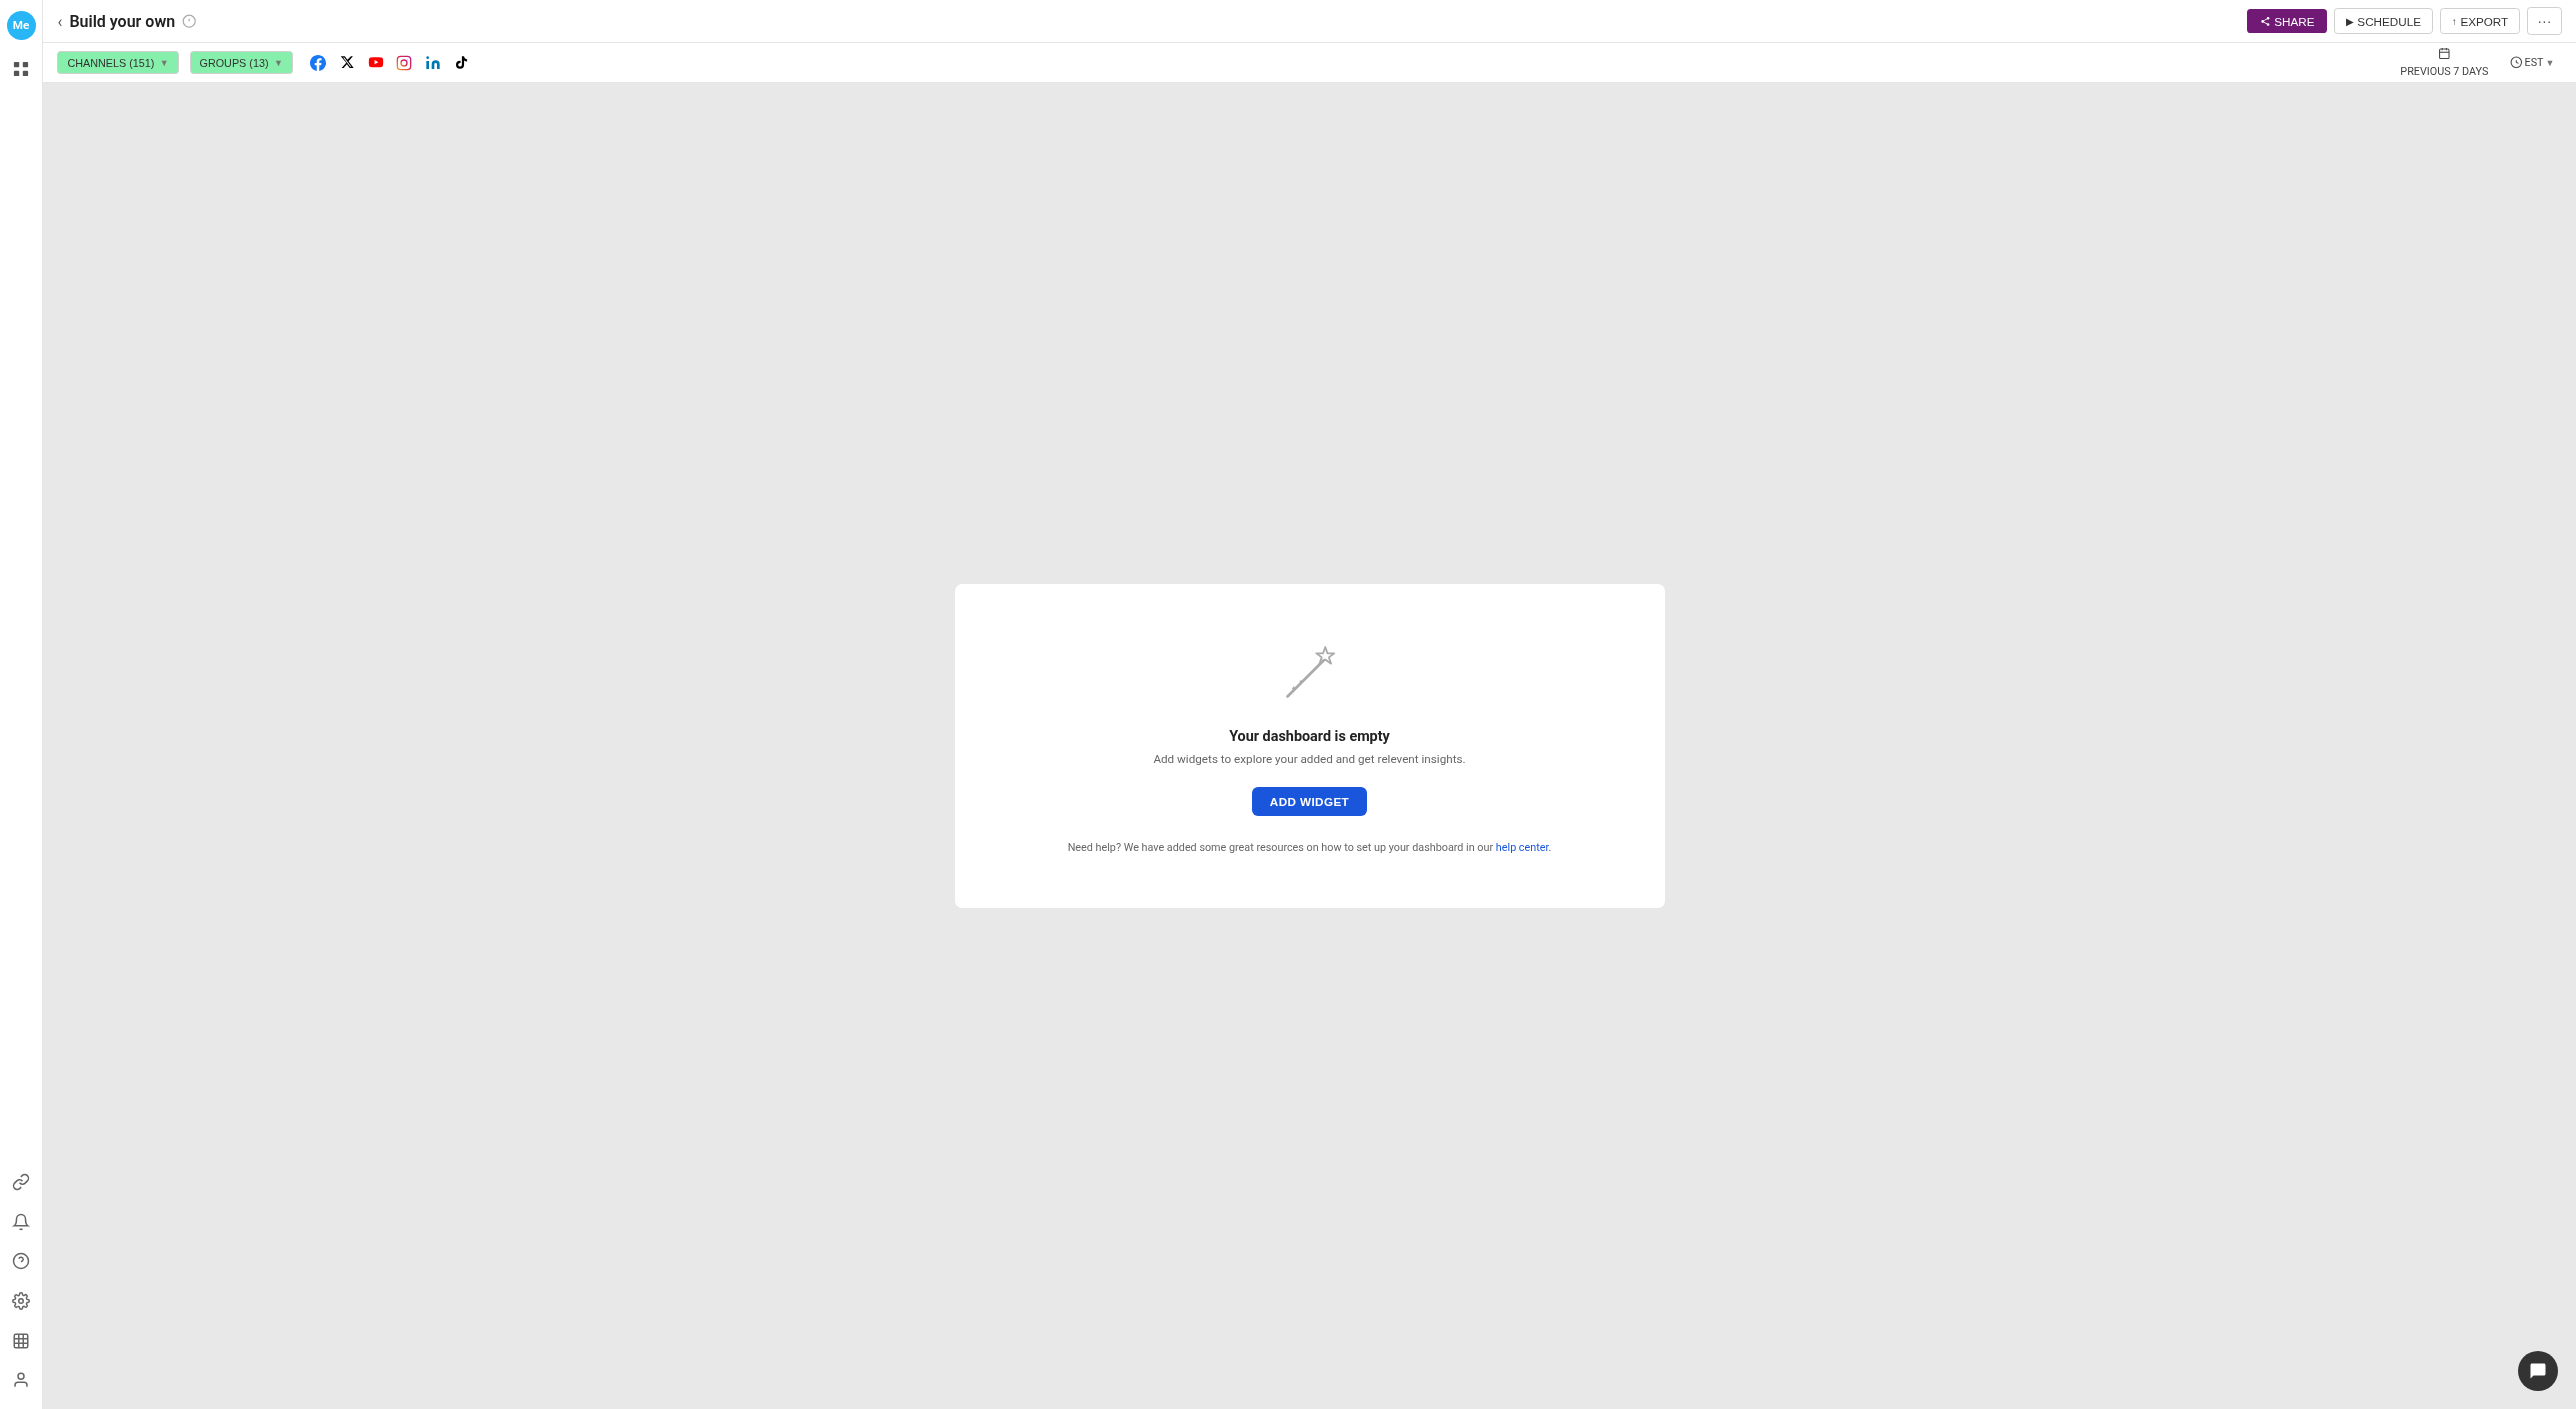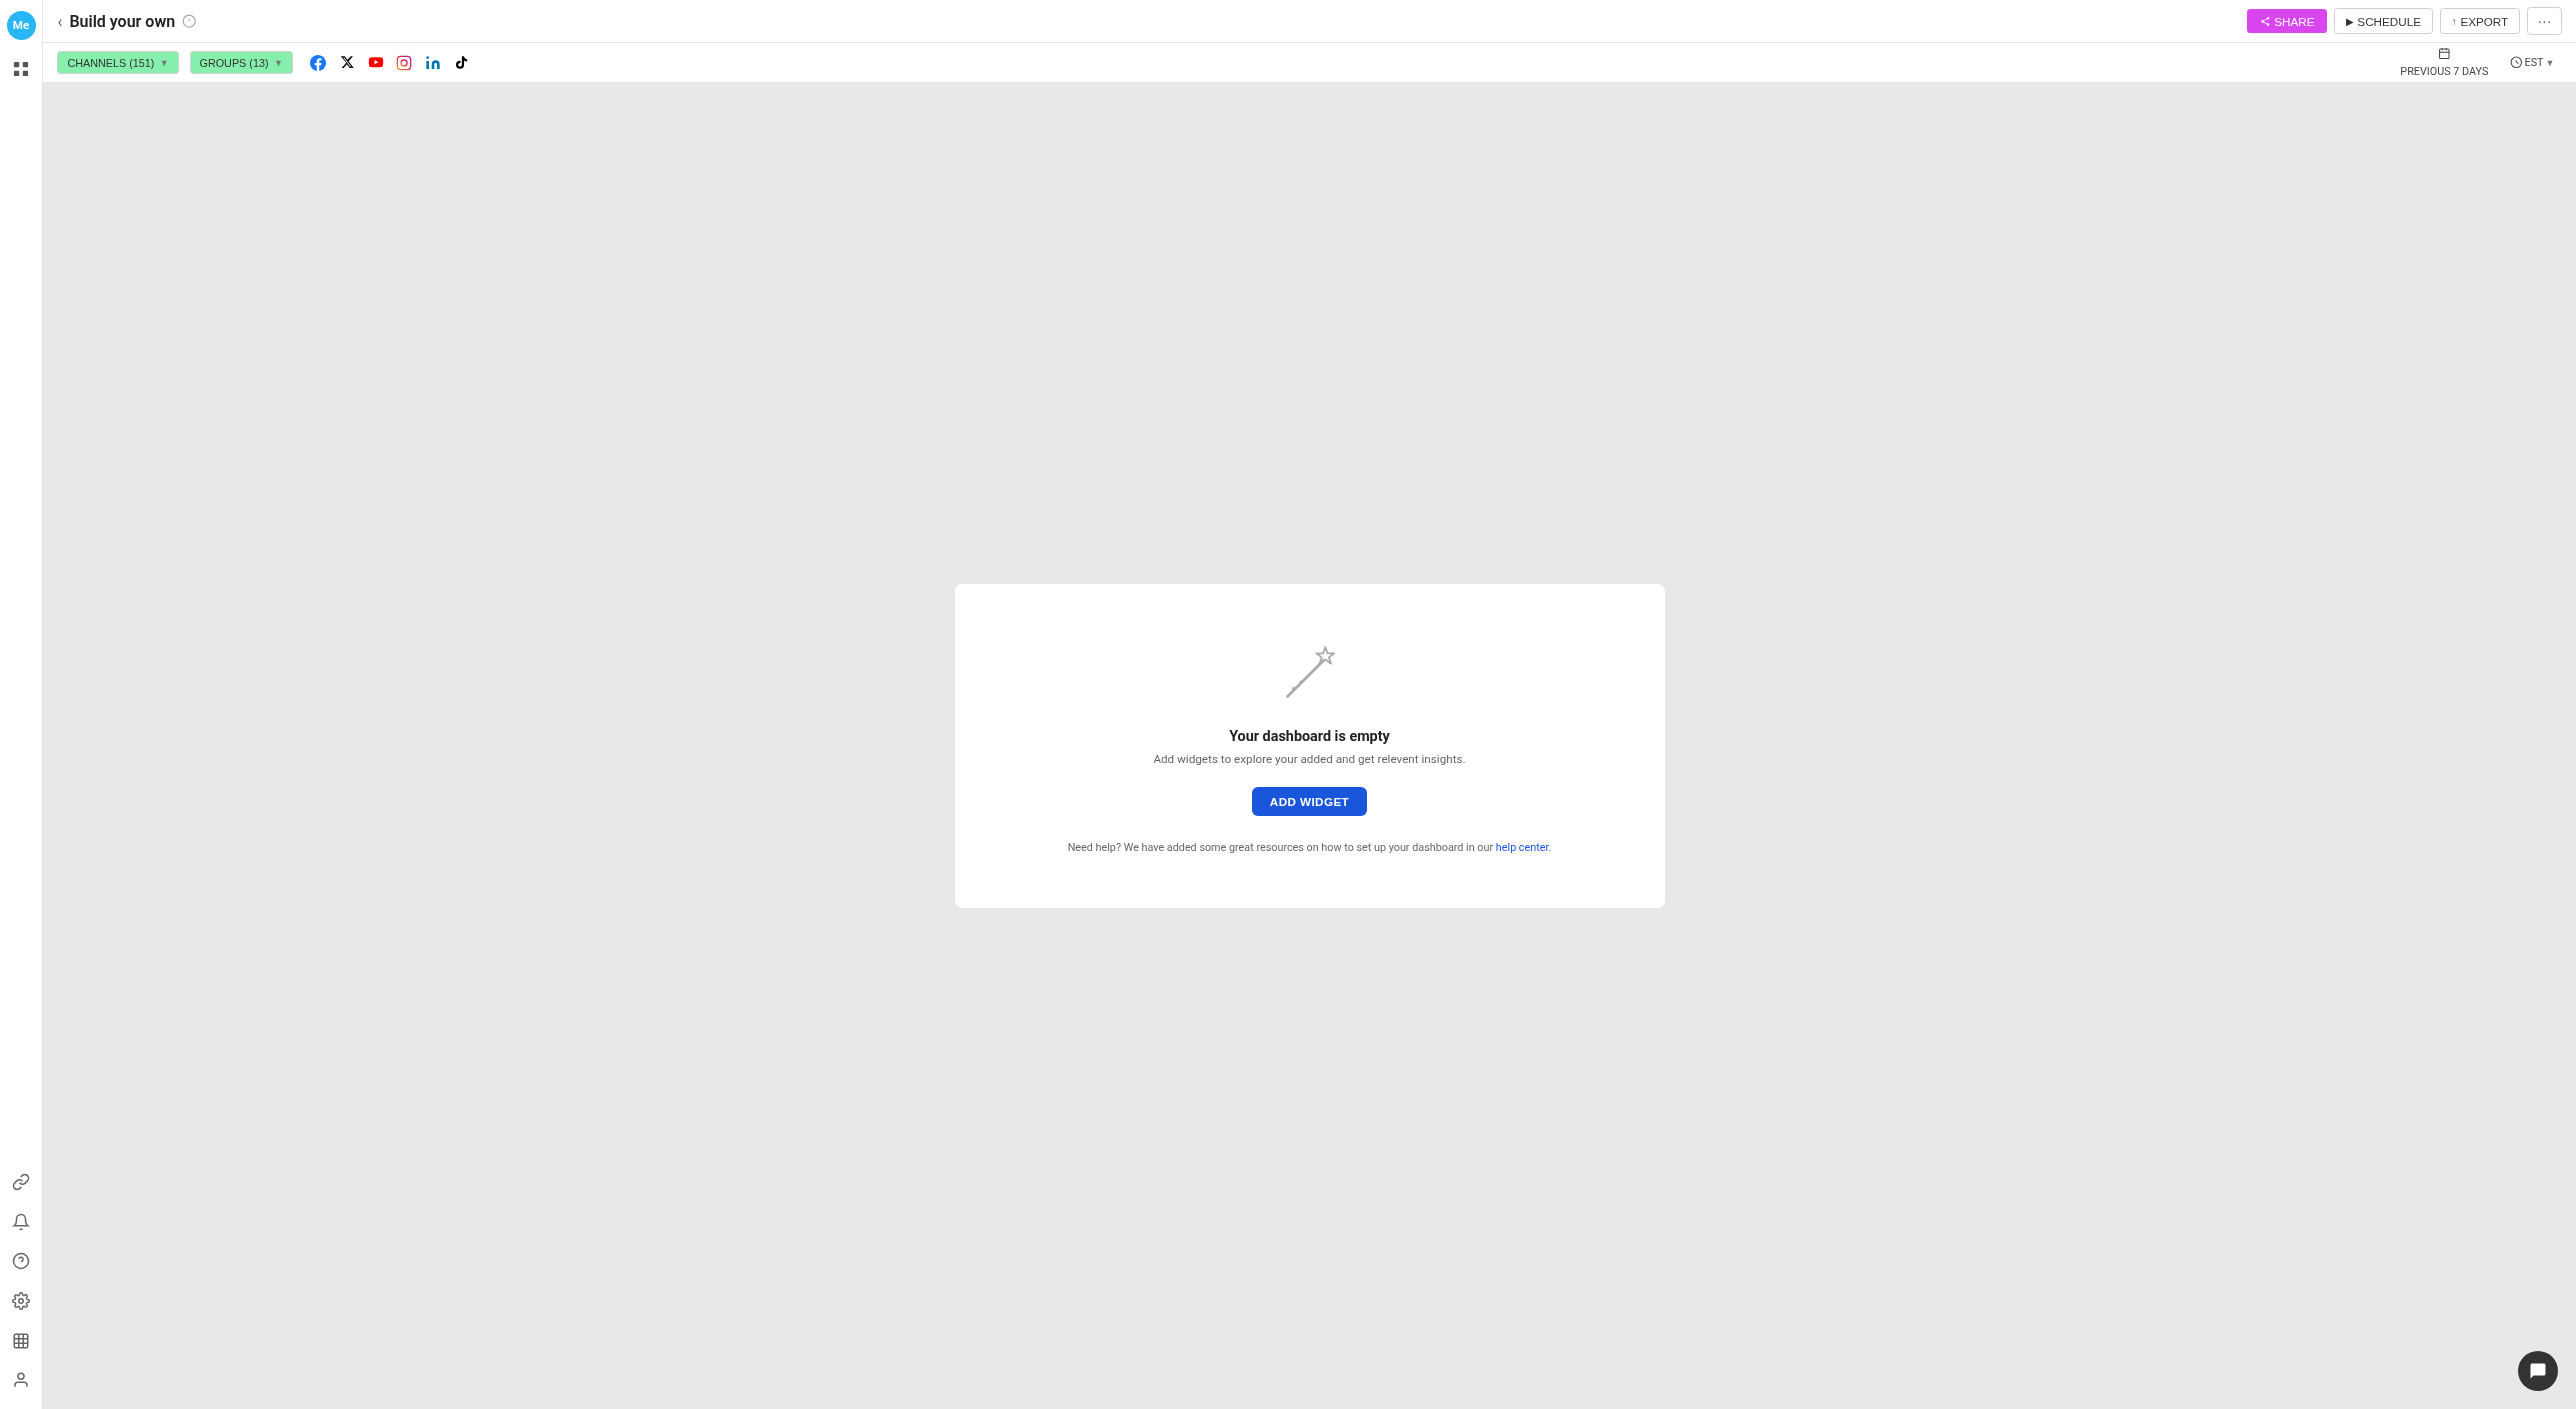--- a/index.html
+++ b/index.html
@@ -93,21 +93,21 @@
       display: flex;
       align-items: center;
     }
     .header-actions {
       margin-left: auto;
       display: flex;
       align-items: center;
       gap: 7.2px;
     }
     .btn-share {
-      background: #d946ef;
+      background: #701a75;
       color: #fff;
       border: none;
       padding: 5.4px 12.6px;
       border-radius: 3.6px;
       font-size: 11.7px;
       font-weight: 500;
       cursor: pointer;
       display: flex;
       align-items: center;
       gap: 3.6px;

